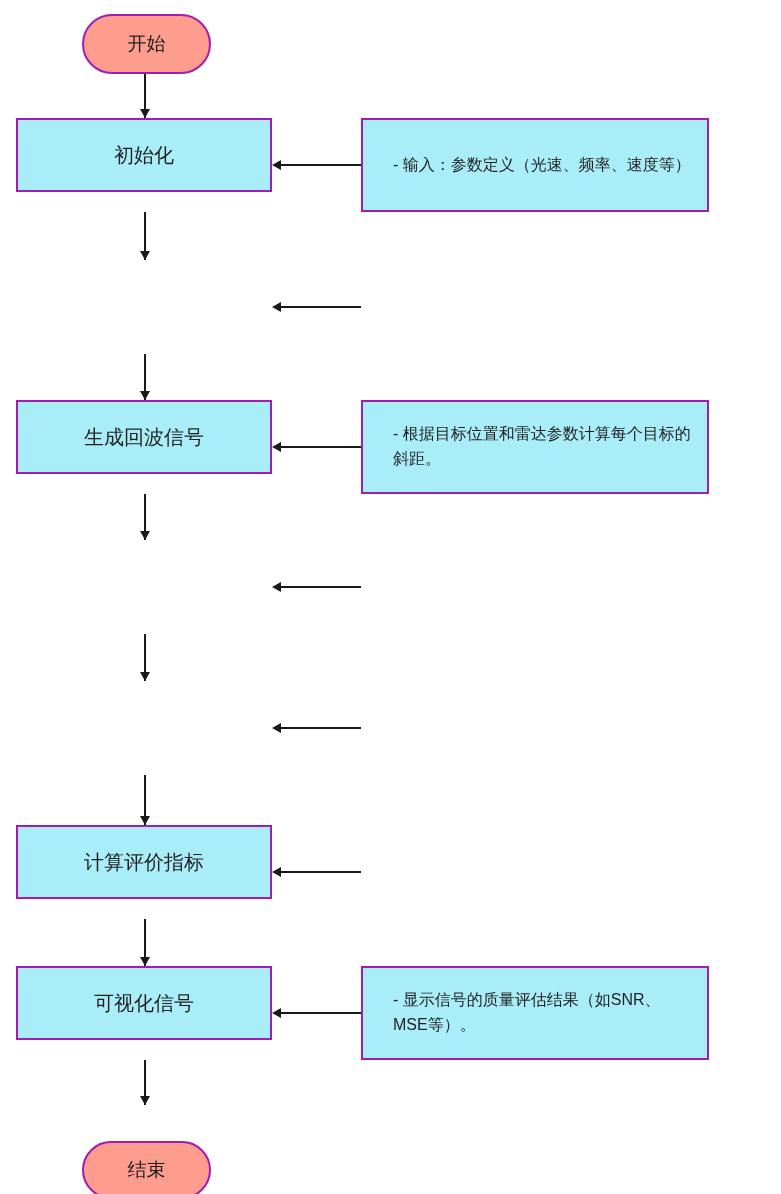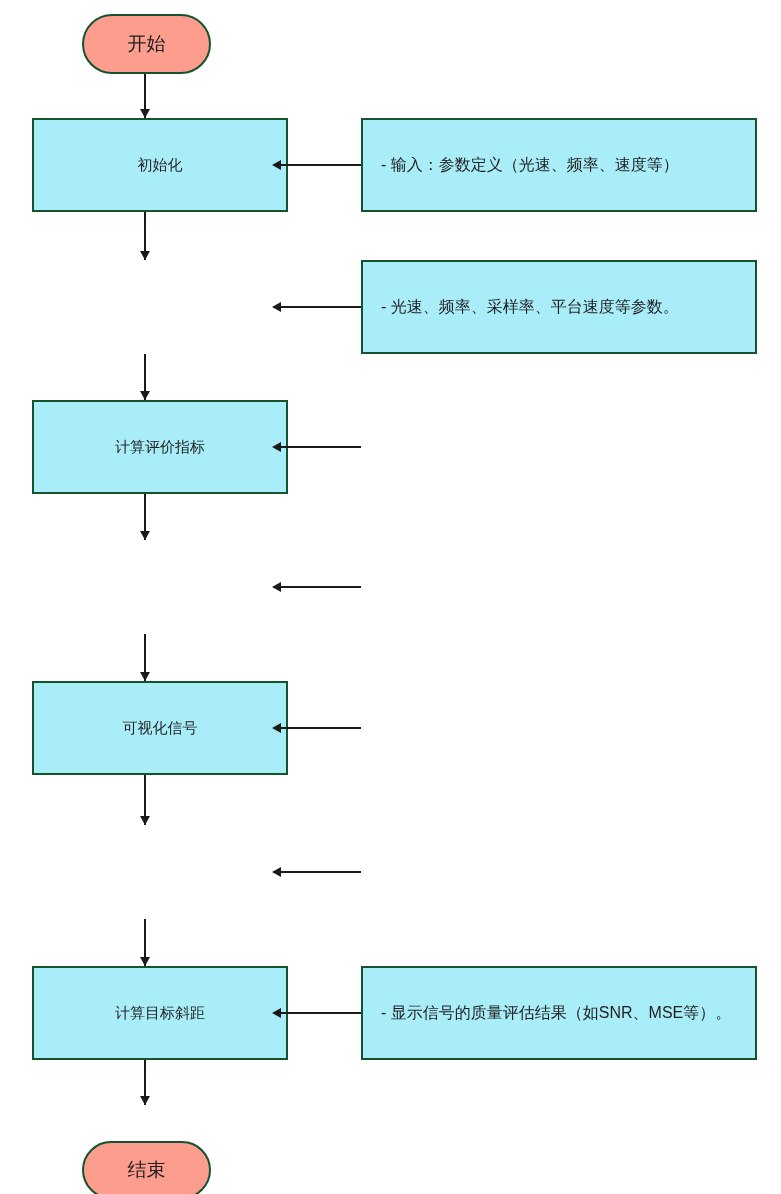--- a/index.html
+++ b/index.html
@@ -11,50 +11,50 @@
   .canvas {
     position: relative;
     width: 781px;
     height: 1194px;
     background: #ffffff;
     overflow: hidden;
   }
   .node {
     position: absolute;
     box-sizing: border-box;
-    border: 2px solid #14532d;
+    border: 2px solid #a21caf;
     display: flex;
     align-items: center;
     justify-content: center;
     color: #1f1f1f;
   }
   .terminal {
     left: 82px;
     width: 129px;
     height: 60px;
     border-radius: 30px;
     background: #FC9D8E;
     font-size: 19px;
   }
   .terminal.start { top: 14px; }
   .terminal.end   { top: 1105px; height: 58px; border-radius: 29px; margin-top: 36px; }
   .mainbox {
-    left: 32px;
+    left: 16px;
     width: 256px;
-    height: 94px;
+    height: 74px;
     background: #A9EDF9;
-    font-size: 15px;
+    font-size: 20px;
   }
   .notebox {
     left: 361px;
-    width: 396px;
+    width: 348px;
     height: 94px;
     background: #A9EDF9;
     justify-content: flex-start;
-    padding: 6px 12px 6px 18px;
+    padding: 6px 12px 6px 30px;
     font-size: 16px;
   }
   .notebox .note-text {
     white-space: pre-line;
     line-height: 1.55;
     text-align: left;
   }
   .varrow {
     position: absolute;
     left: 144px;
@@ -99,41 +99,41 @@
   </div>
 
   <div class="node mainbox" style="top:118px">
     <span>初始化</span>
   </div>
   <div class="node notebox" style="top:118px">
     <span class="note-text">- 输入：参数定义（光速、频率、速度等）</span>
   </div>
   <div class="harrow" style="top:164px"></div>
 
-  <div class="node notebox" style="top:260px">
-    <span class="note-text">- 光速、频率、采样率、平台速度等参数。</span>
-  </div>
   <div class="harrow" style="top:306px"></div>
 
   <div class="node mainbox" style="top:400px">
-    <span>计算评价指标</span>
+    <span>生成回波信号</span>
+  </div>
+  <div class="node notebox" style="top:400px">
+    <span class="note-text">- 根据目标位置和雷达参数计算每个目标的斜距。</span>
   </div>
   <div class="harrow" style="top:446px"></div>
 
   <div class="harrow" style="top:586px"></div>
 
-  <div class="node mainbox" style="top:681px">
-    <span>可视化信号</span>
-  </div>
   <div class="harrow" style="top:727px"></div>
 
+  <div class="node mainbox" style="top:825px">
+    <span>计算评价指标</span>
+  </div>
   <div class="harrow" style="top:871px"></div>
 
   <div class="node mainbox" style="top:966px">
-    <span>计算目标斜距</span>
+    <span>可视化信号</span>
   </div>
   <div class="node notebox" style="top:966px">
     <span class="note-text">- 显示信号的质量评估结果（如SNR、MSE等）。</span>
   </div>
   <div class="harrow" style="top:1012px"></div>
 
   <div class="node terminal end">
     <span>结束</span>
   </div>
 

